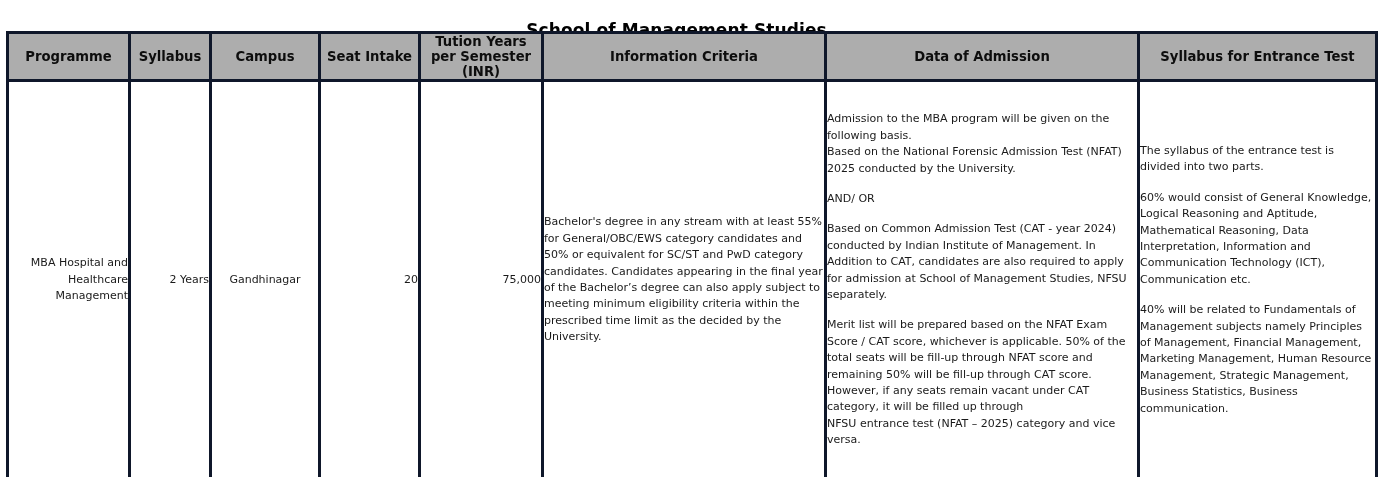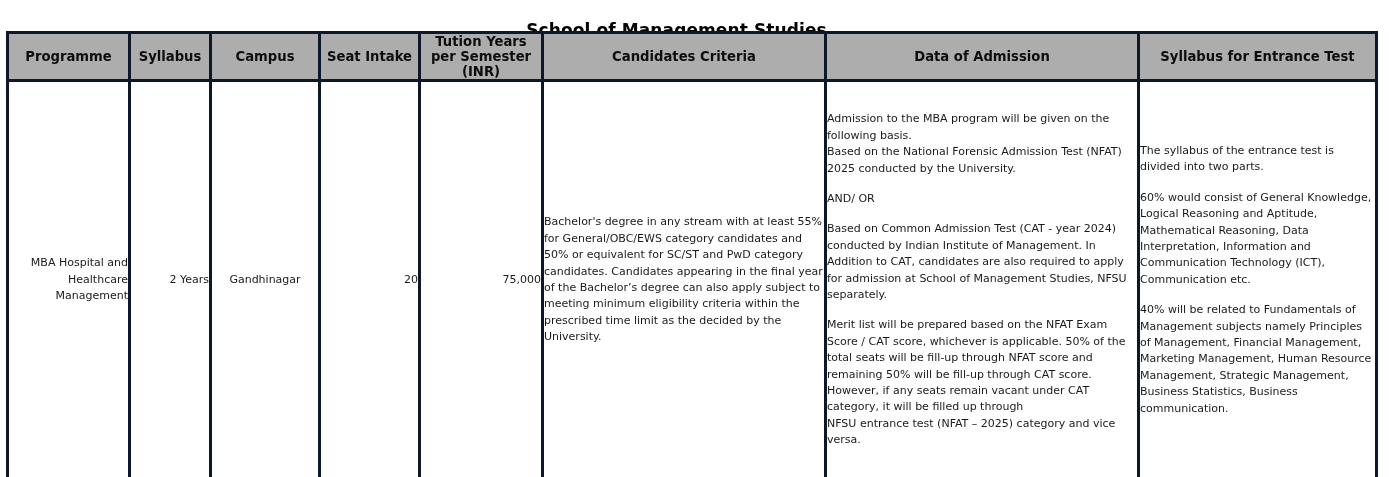--- a/index.html
+++ b/index.html
@@ -125,21 +125,21 @@
         <col class="col-syll">
       </colgroup>
 
       <thead>
         <tr>
           <th>Programme</th>
           <th>Syllabus</th>
           <th>Campus</th>
           <th>Seat Intake</th>
           <th>Tution Years per Semester (INR)</th>
-          <th>Candidates Criteria</th>
+          <th>Information Criteria</th>
           <th>Data of Admission</th>
           <th>Syllabus for Entrance Test</th>
         </tr>
       </thead>
 
       <tbody>
         <tr class="data-row">
 
           <td class="c-center">MBA Hospital and Healthcare Management</td>
 

